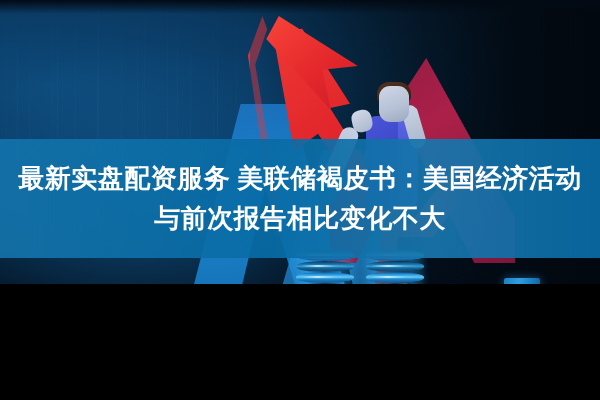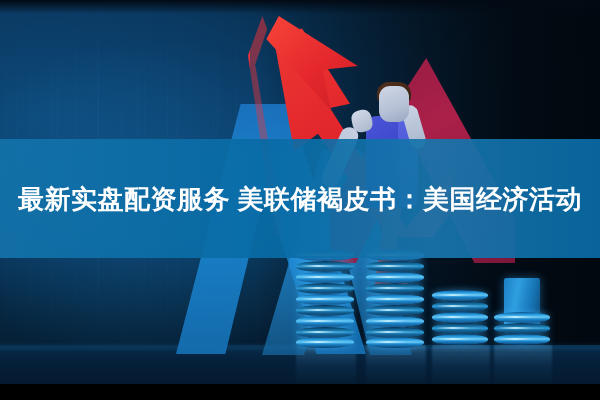--- a/index.html
+++ b/index.html
@@ -1,18 +1,18 @@
 <!DOCTYPE html>
 <html><head>
 <meta charset="utf-8">
 <style>
   html,body{margin:0;padding:0;background:#000;}
   #stage{
-    position:relative;width:600px;height:384px;overflow:hidden;
-    font-family:Liberation Sans, sans-serif;
+    position:relative;width:600px;height:284px;overflow:hidden;
+    font-family:Liberation Serif, serif;
     background:#041220;
   }
 
   
   .bg-base{position:absolute;inset:0;
     background:
       radial-gradient(120% 90% at 8% 30%, #0d4a7a 0%, #0a3a63 32%, #06263f 58%, #04172a 78%, #030f1c 100%);
   }
   .bg-right-dark{position:absolute;inset:0;
     background:linear-gradient(90deg, rgba(3,12,22,0) 42%, rgba(3,12,22,.55) 68%, rgba(2,9,17,.95) 88%, rgba(2,8,15,1) 100%);
@@ -204,15 +204,16 @@
       <div class="coin dim" style="top:11px"></div>
       <div class="coin" style="top:22px"></div>
     </div>
   </div>
 
   <div class="band">
     <div class="band-sheen"></div>
   </div>
   <div class="headline">
     <span class="ln">最新实盘配资服务 美联储褐皮书：美国经济活动</span>
+    <span class="ln">与前次报告相比变化不大</span>
   </div>
 
 </div>
 
 </body></html>

